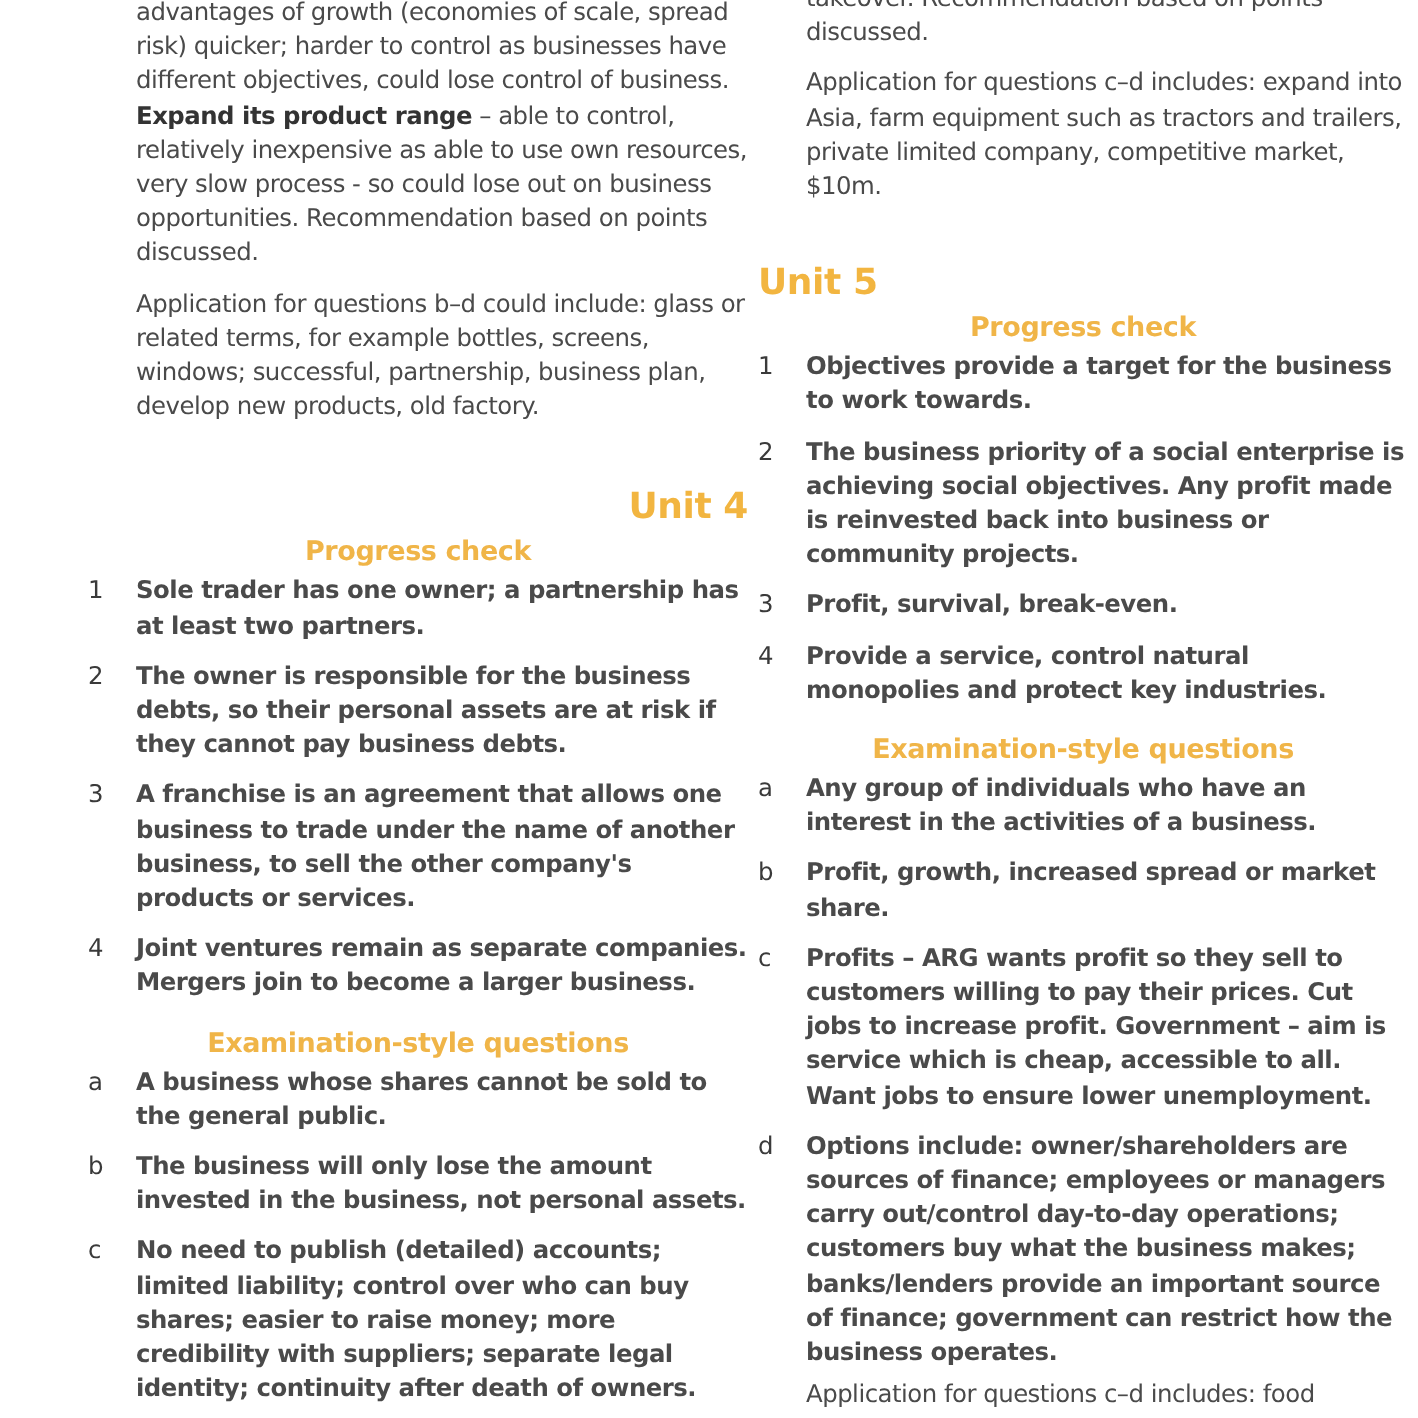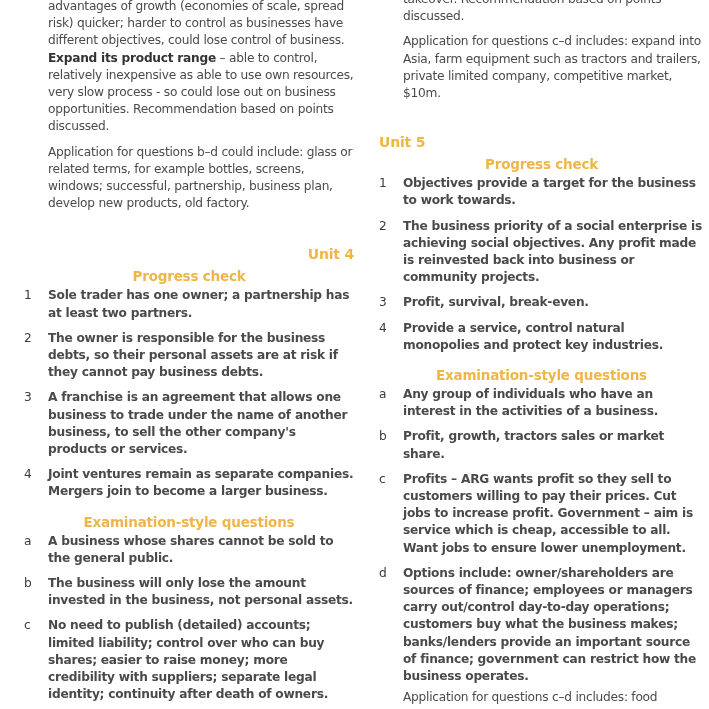--- a/index.html
+++ b/index.html
@@ -1,22 +1,22 @@
 <!DOCTYPE html>
 <html><head>
 <meta charset="utf-8">
 <style>
   html,body{margin:0;padding:0;background:#ffffff;}
   body{width:709px;height:709px;overflow:hidden;position:relative;font-family:"DejaVu Sans",sans-serif;color:#4a4a4a;}
   .col{position:absolute;top:0;}
-  .col-left{left:24px;width:330px;}
+  .col-left{left:44px;width:330px;}
   .col-right{left:379px;width:325px;}
   .p{font-size:12.2px;line-height:17.2px;margin:0;letter-spacing:-0.25px;}
   .indent{padding-left:24px;}
-  .unit{font-size:14px;color:#f2b540;margin:0;line-height:24px;letter-spacing:-0.2px;}
+  .unit{font-size:18px;color:#f2b540;margin:0;line-height:24px;letter-spacing:-0.2px;}
   .sub{font-size:13.5px;color:#f0b548;margin:0;line-height:18px;letter-spacing:-0.2px;text-align:center;}
   .item{display:flex;margin:0;}
   .item .num{width:24px;flex:none;font-size:12.2px;line-height:17.2px;color:#3a3a3a;}
   .item .txt{flex:1;font-size:12.2px;line-height:17.2px;letter-spacing:-0.25px;font-weight:bold;}
   b{font-weight:bold;color:#333;}
 </style>
 </head>
 <body>
 
 <div class="col col-left">
@@ -86,21 +86,21 @@
     <span class="txt">Provide a service, control natural monopolies and protect key industries.</span>
   </div>
 
   <h3 class="sub" style="margin-top:12px;">Examination-style questions</h3>
   <div class="item" style="margin-top:2px;">
     <span class="num">a</span>
     <span class="txt">Any group of individuals who have an interest in the activities of a business.</span>
   </div>
   <div class="item" style="margin-top:8px;">
     <span class="num">b</span>
-    <span class="txt">Profit, growth, tractors sales or market share.</span>
+    <span class="txt">Profit, growth, increased spread or market share.</span>
   </div>
   <div class="item" style="margin-top:8px;">
     <span class="num">c</span>
     <span class="txt">Profits – ARG wants profit so they sell to customers willing to pay their prices. Cut jobs to increase profit. Government – aim is service which is cheap, accessible to all. Want jobs to ensure lower unemployment.</span>
   </div>
   <div class="item" style="margin-top:8px;">
     <span class="num">d</span>
     <span class="txt">Options include: owner/shareholders are sources of finance; employees or managers carry out/control day-to-day operations; customers buy what the business makes; banks/lenders provide an important source of finance; government can restrict how the business operates.</span>
   </div>
   <p class="p indent" style="margin-top:4px;">Application for questions c–d includes: food retailer, takeover, use of numbers, competitive market, demands changing, technology.</p>

